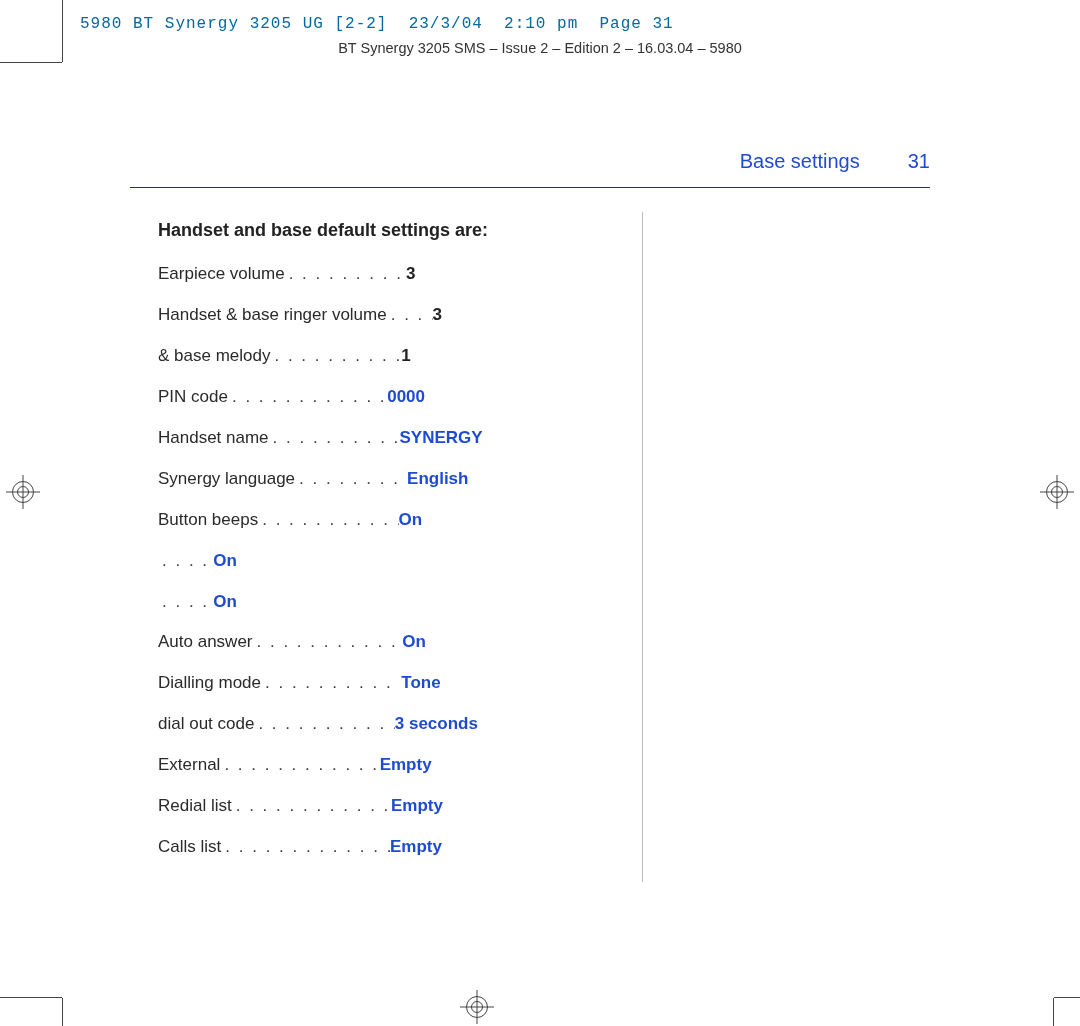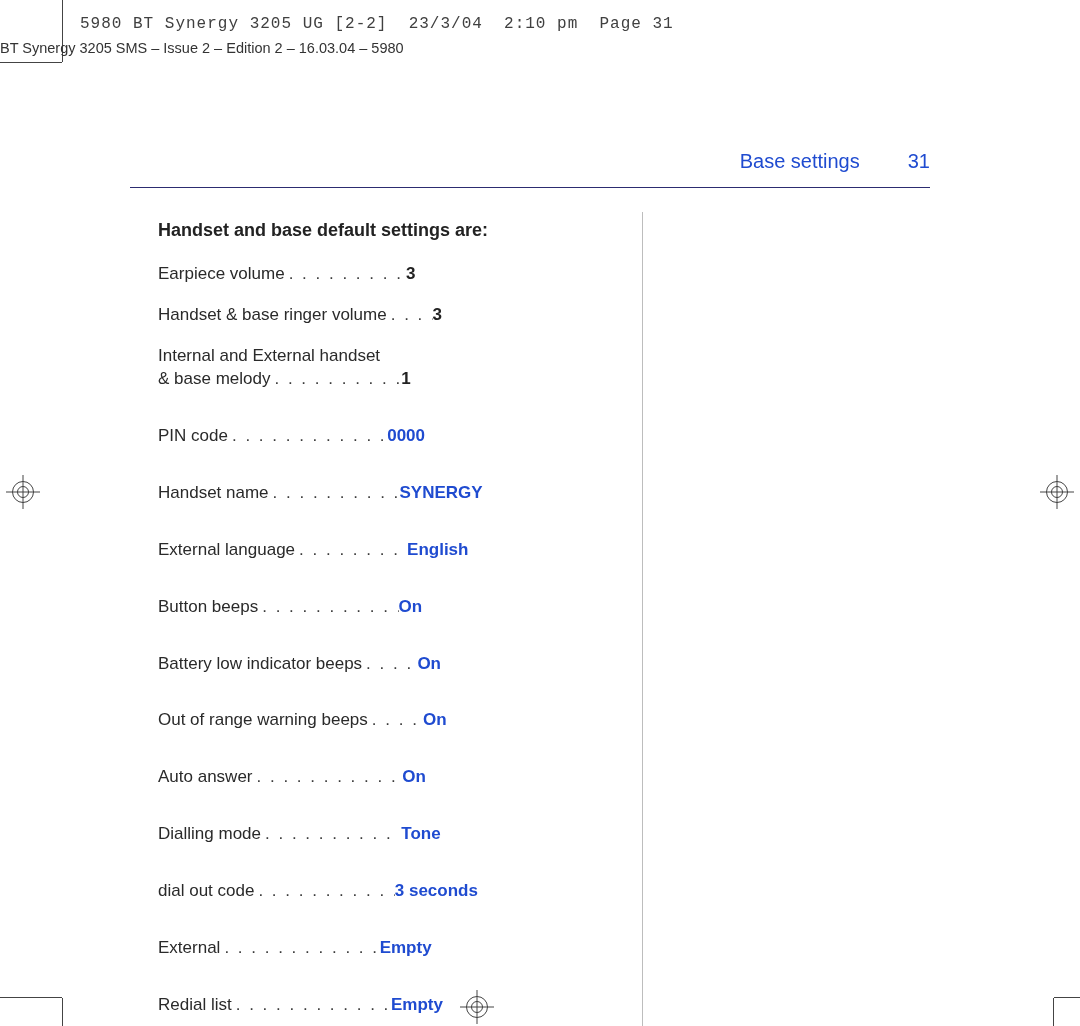--- a/index.html
+++ b/index.html
@@ -56,31 +56,31 @@
   .reg-bottom { bottom: 2px; left: 460px; }
 
   
   .slug {
     position: absolute;
     top: 15px;
     left: 80px;
     font-family: "Courier New", monospace;
     font-size: 16px;
     letter-spacing: 1px;
-    color: #404040;
+    color: #0369a1;
     white-space: pre;
   }
 
   
   .running-head {
     position: absolute;
     top: 40px;
     left: 0;
     right: 0;
-    text-align: left;
+    text-align: center;
     font-size: 14.5px;
     color: #333;
   }
 
   
   .page {
     position: absolute;
     top: 150px;
     left: 130px;
     width: 800px;
@@ -149,21 +149,21 @@
     flex: 0 1 auto;
     overflow: hidden;
     letter-spacing: 2px;
     color: #3a3a3a;
     padding: 0 4px;
   }
   .leader-row .value {
     flex: 0 0 auto;
     font-weight: bold;
   }
-  .value.blue { color: #1f4bd0; margin-top: 16px; }
+  .value.blue { color: #1f4bd0; }
   .value.black { color: #222; }
 
 </style>
 </head>
 <body>
 
 <div class="crop-line crop-h-top-left"></div>
 <div class="crop-line crop-v-top-left"></div>
 <div class="crop-line crop-h-bot-left"></div>
 <div class="crop-line crop-v-bot-left"></div>
@@ -210,21 +210,20 @@
             </div>
           </li>
           <li>
             <div class="leader-row">
               <span class="label">Handset &amp; base ringer volume</span>
               <span class="dots" style="width: 4ch;">. . . . . . . . . . . . . . . . . . . . . . . . . . . . . . . . . . . . . . . .</span>
               <span class="value black">3</span>
             </div>
           </li>
           <li>
-            <div>Internal and External handset</div>
             <div class="leader-row">
               <span class="label">&amp; base melody</span>
               <span class="dots" style="width: 13ch;">. . . . . . . . . . . . . . . . . . . . . . . . . . . . . . . . . . . . . . . .</span>
               <span class="value black">1</span>
             </div>
           </li>
           <li>
             <div class="leader-row">
               <span class="label">PIN code</span>
               <span class="dots" style="width: 16ch;">. . . . . . . . . . . . . . . . . . . . . . . . . . . . . . . . . . . . . . . .</span>
@@ -233,42 +232,40 @@
           </li>
           <li>
             <div class="leader-row">
               <span class="label">Handset name</span>
               <span class="dots" style="width: 13ch;">. . . . . . . . . . . . . . . . . . . . . . . . . . . . . . . . . . . . . . . .</span>
               <span class="value blue">SYNERGY</span>
             </div>
           </li>
           <li>
             <div class="leader-row">
-              <span class="label">External language</span>
+              <span class="label">Synergy language</span>
               <span class="dots" style="width: 11ch;">. . . . . . . . . . . . . . . . . . . . . . . . . . . . . . . . . . . . . . . .</span>
               <span class="value blue">English</span>
             </div>
           </li>
           <li>
             <div class="leader-row">
               <span class="label">Button beeps</span>
               <span class="dots" style="width: 14ch;">. . . . . . . . . . . . . . . . . . . . . . . . . . . . . . . . . . . . . . . .</span>
               <span class="value blue">On</span>
             </div>
           </li>
           <li>
             <div class="leader-row">
-              <span class="label">Battery low indicator beeps</span>
               <span class="dots" style="width: 5ch;">. . . . . . . . . . . . . . . . . . . . . . . . . . . . . . . . . . . . . . . .</span>
               <span class="value blue">On</span>
             </div>
           </li>
           <li>
             <div class="leader-row">
-              <span class="label">Out of range warning beeps</span>
               <span class="dots" style="width: 5ch;">. . . . . . . . . . . . . . . . . . . . . . . . . . . . . . . . . . . . . . . .</span>
               <span class="value blue">On</span>
             </div>
           </li>
           <li>
             <div class="leader-row">
               <span class="label">Auto answer</span>
               <span class="dots" style="width: 15ch;">. . . . . . . . . . . . . . . . . . . . . . . . . . . . . . . . . . . . . . . .</span>
               <span class="value blue">On</span>
             </div>

